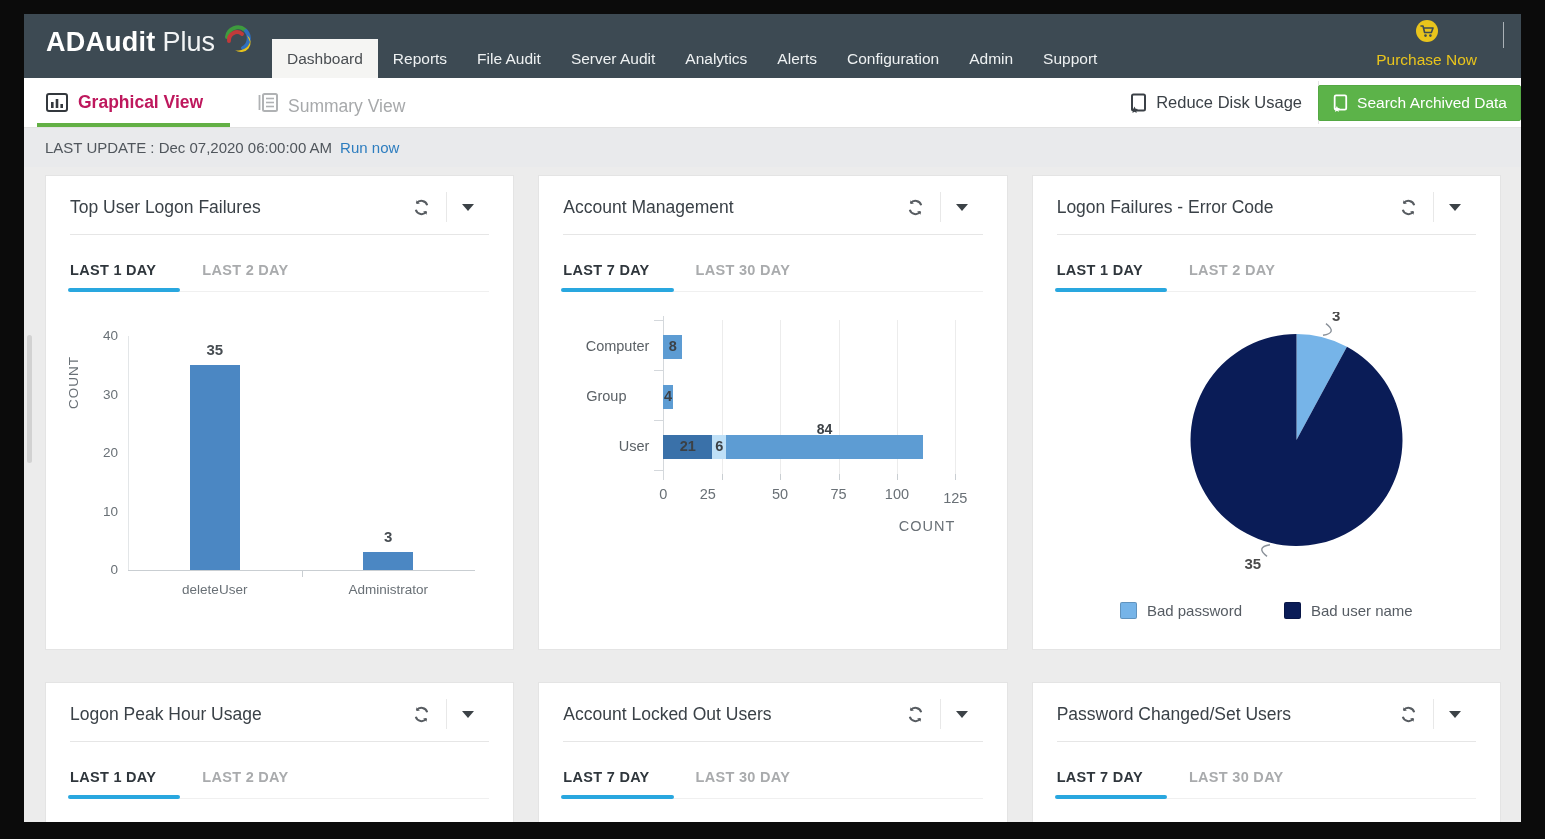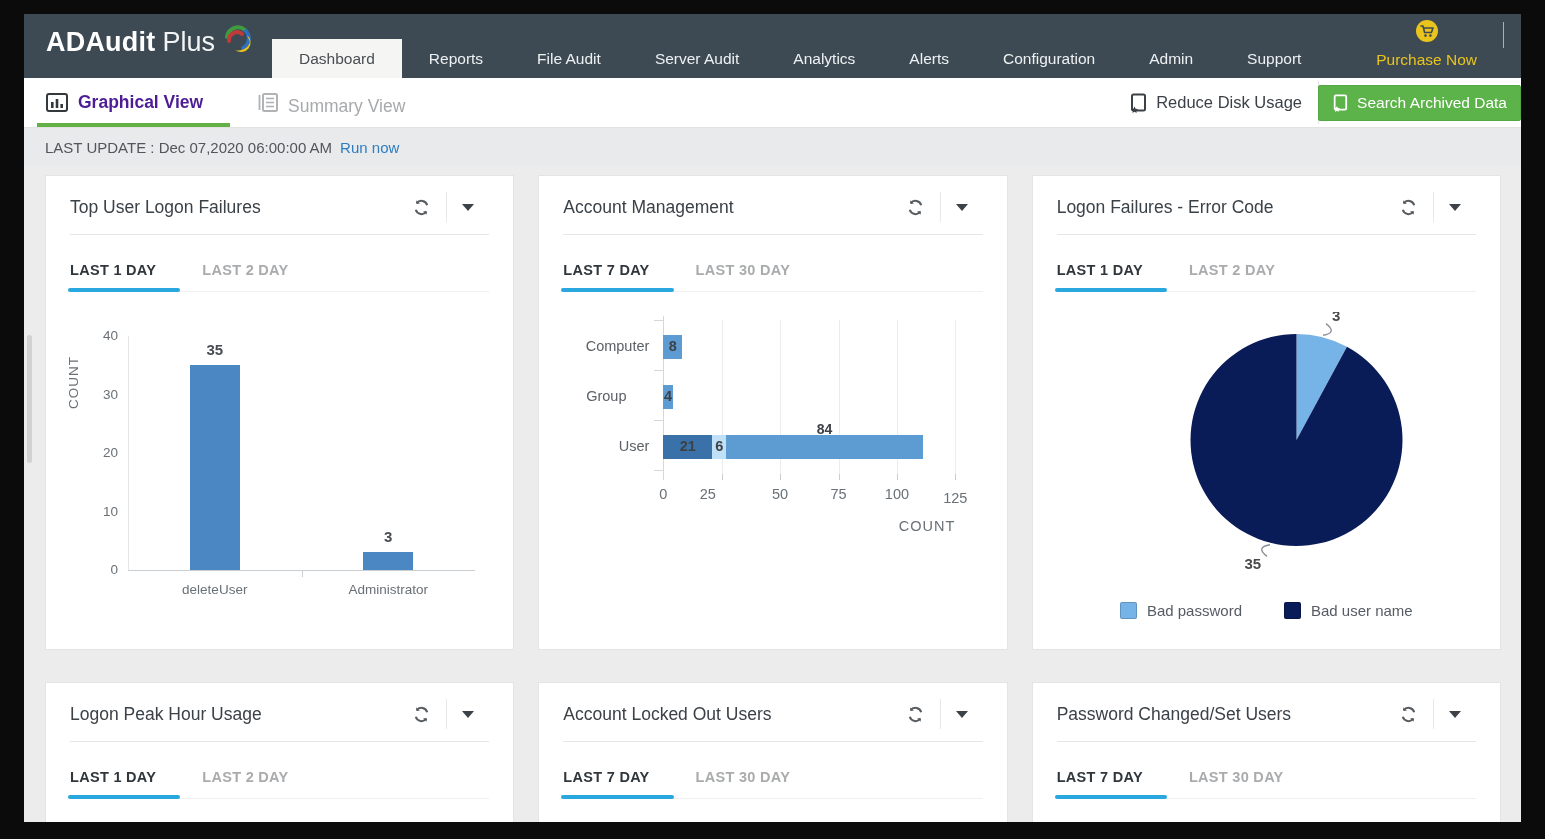--- a/index.html
+++ b/index.html
@@ -7,33 +7,33 @@
   *{box-sizing:border-box;}
   .screen{position:absolute;left:24px;top:14px;width:1497px;height:808px;background:#ececec;overflow:hidden;}
 
   
   .navbar{position:relative;height:64px;background:#3d4a53;}
   .logo{position:absolute;left:22px;top:13px;display:flex;align-items:center;cursor:pointer;}
   .logo-bold{font-size:27px;font-weight:700;color:#ffffff;letter-spacing:.2px;}
   .logo-light{font-size:27px;font-weight:300;color:#f2f4f5;margin-left:7px;}
   .logo svg{margin-left:4px;margin-top:-8px;}
   .nav-items{position:absolute;left:248px;bottom:0;display:flex;}
-  .nav-item{height:39px;line-height:39px;padding:0 27px;color:#eef1f2;font-size:15.5px;cursor:pointer;white-space:nowrap;}
+  .nav-item{height:39px;line-height:39px;padding:0 15px;color:#eef1f2;font-size:15.5px;cursor:pointer;white-space:nowrap;}
   .nav-item.active{background:#f5f5f3;color:#4a4e52;}
   .purchase{position:absolute;top:6px;right:44px;display:flex;align-items:center;gap:9px;cursor:pointer;flex-direction:column;}
   .purchase-label{color:#e9c41c;font-size:15.5px;}
   .cart-badge{width:22px;height:22px;border-radius:50%;background:#e9c41c;display:flex;align-items:center;justify-content:center;}
   .nav-sep{position:absolute;right:17px;top:8px;width:1px;height:26px;background:#cfd4d7;opacity:.75;}
 
   
   .subheader{position:relative;height:50px;background:#ffffff;border-bottom:1px solid #e2e2e2;}
   .view-tab{position:absolute;top:0;height:100%;display:flex;align-items:center;gap:10px;cursor:pointer;}
   .view-tab.graphical{left:22px;}
   .view-tab.summary{left:233px;}
-  .view-label-active{font-size:17.5px;color:#4c1d95;font-weight:700;}
+  .view-label-active{font-size:17.5px;color:#be185d;font-weight:700;}
   .view-label-inactive{font-size:17.5px;color:#a7a9ab;font-weight:400;margin-top:8px;}
   .green-underline{position:absolute;left:13px;bottom:0;width:193px;height:4px;background:#63b045;}
   .reduce-disk{position:absolute;right:219px;top:0;height:100%;display:flex;align-items:center;gap:9px;cursor:pointer;
     font-size:16.5px;color:#3b4147;}
   .sub-sep{position:absolute;right:202px;top:3px;width:1px;height:43px;background:#e3e3e3;}
   .search-archived{position:absolute;right:0;top:7px;height:36px;background:#5cb349;border:1px solid #54a843;border-radius:2px;
     color:#ffffff;font-size:15.5px;display:flex;align-items:center;gap:9px;padding:0 13px;cursor:pointer;white-space:nowrap;}
 
   
   .statusbar{height:39px;background:#e9eaec;display:flex;align-items:center;padding-left:21px;font-size:15px;color:#50565c;}

